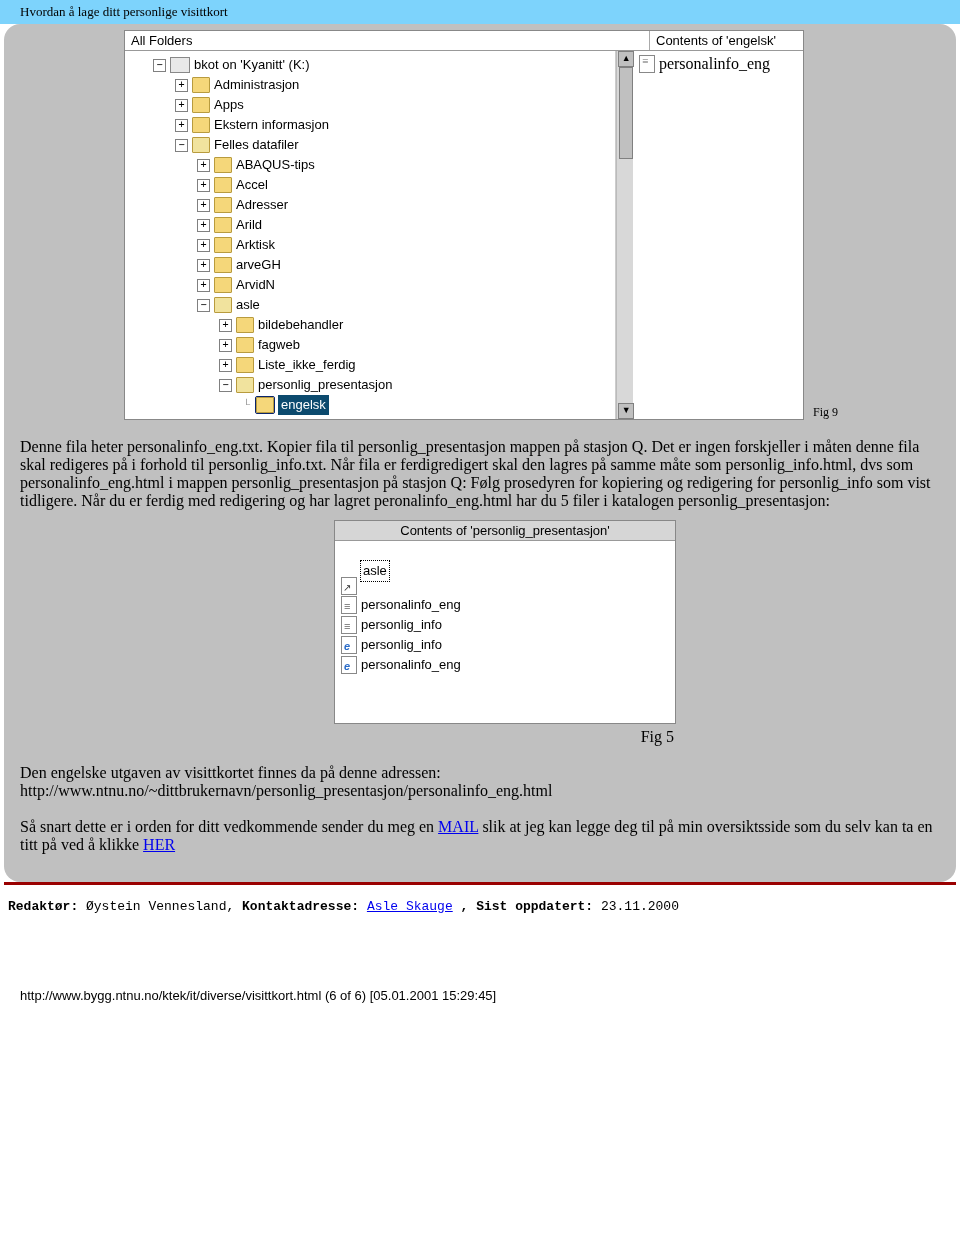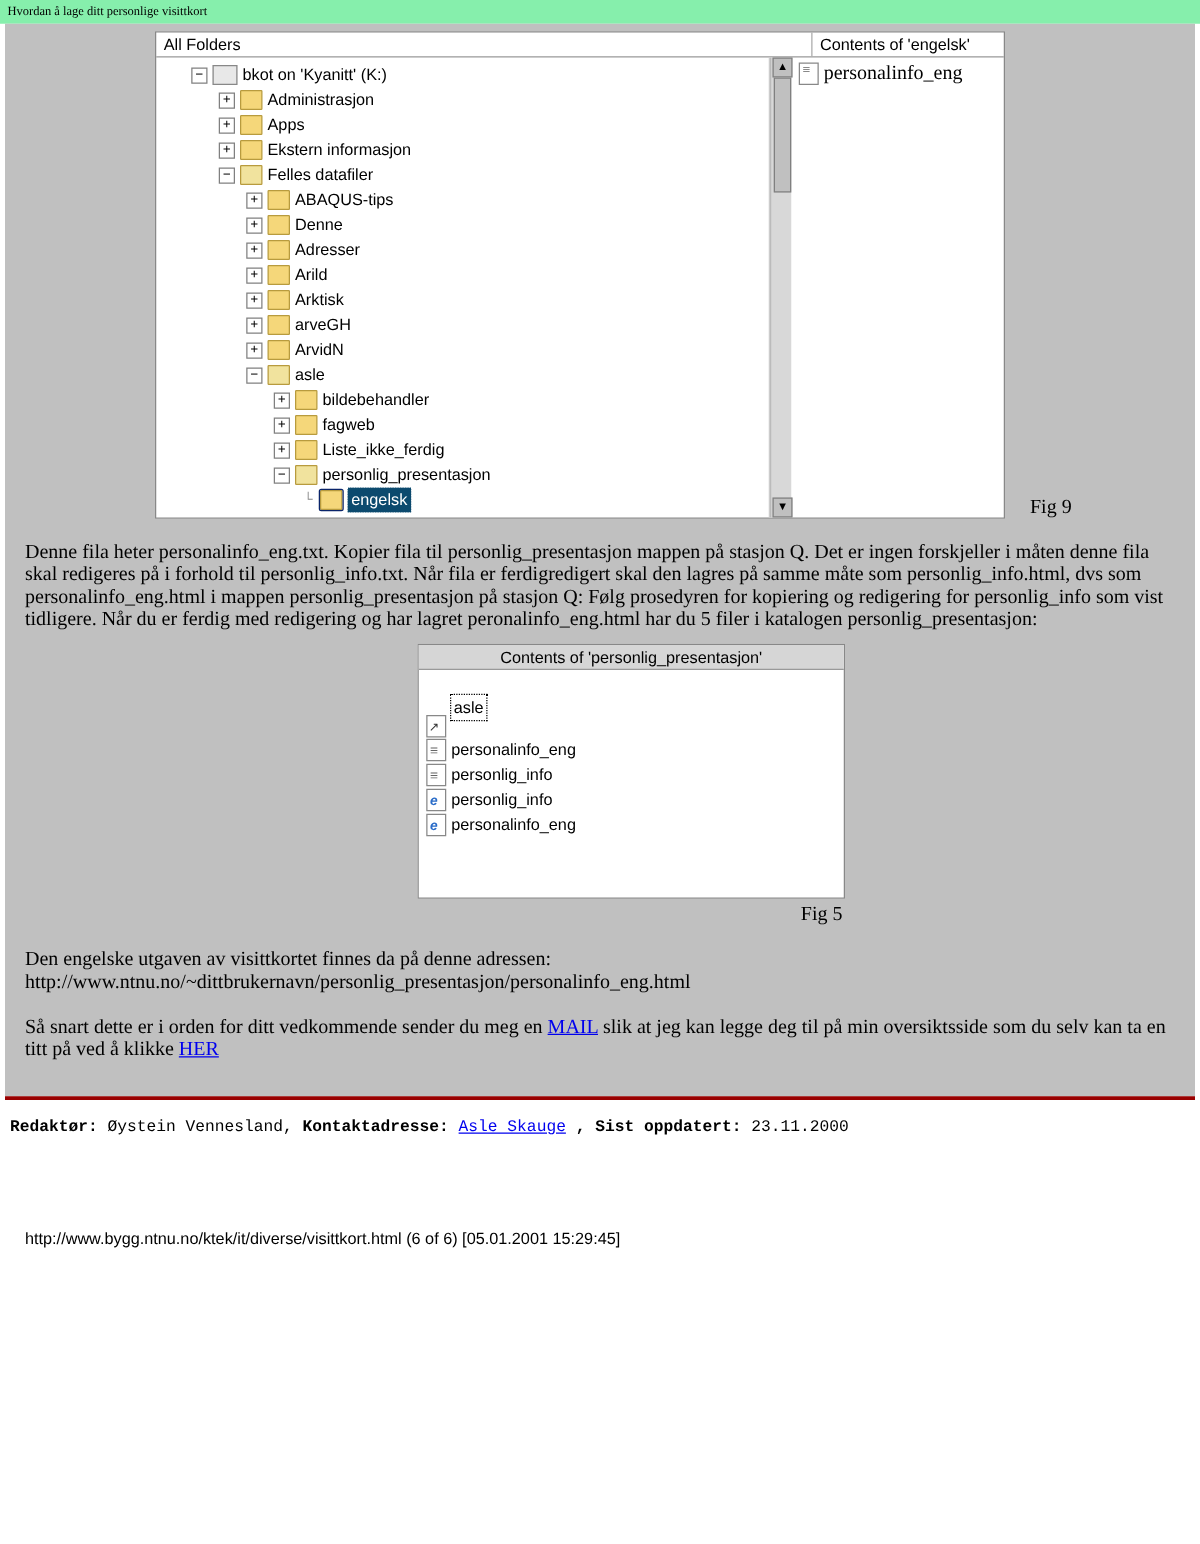--- a/index.html
+++ b/index.html
@@ -4,28 +4,29 @@
 <style>
   body {
     margin: 0;
     padding: 0;
     font-family: "Times New Roman", Times, serif;
     font-size: 16px;
     background: #fff;
     color: #000;
   }
   .page-header {
-    font-size: 10px;
-    padding: 4px 6px;
-    background: #86efac;
+    font-size: 13px;
+    padding: 4px 20px;
+    background: #7dd3fc;
   }
   .gray-box {
     background: #c0c0c0;
     padding: 6px 10px 18px 10px;
     margin: 0 4px;
+    border-radius: 16px;
   }
   .screenshot {
     background: #fff;
     border: 1px solid #888;
     margin-left: 110px;
     width: 680px;
     box-sizing: border-box;
     position: relative;
   }
   .panel-titles {
@@ -142,22 +143,22 @@
   }
   .sel-label {
     background: #0c4a6e;
     color: #fff;
     padding: 0 3px;
     outline: 1px dotted #fff;
   }
   .fig-caption {
     display: inline-block;
     vertical-align: bottom;
-    margin-left: 20px;
-    font-size: 16px;
+    margin-left: 9px;
+    font-size: 12px;
   }
   .fig-row {
     display: flex;
     align-items: flex-end;
   }
   .paragraph {
     margin: 18px 6px 10px 6px;
   }
   .center-block {
     margin-left: 320px;
@@ -257,21 +258,21 @@
                 <span class="expander">+</span>
                 <span class="folder-icon"></span>
                 <span>ABAQUS-tips</span>
               </div>
             <div class="tree-row">
                 <span class="ind"></span>
                 <span class="ind"></span>
                 <span class="ind"></span>
                 <span class="expander">+</span>
                 <span class="folder-icon"></span>
-                <span>Denne</span>
+                <span>Accel</span>
               </div>
             <div class="tree-row">
                 <span class="ind"></span>
                 <span class="ind"></span>
                 <span class="ind"></span>
                 <span class="expander">+</span>
                 <span class="folder-icon"></span>
                 <span>Adresser</span>
               </div>
             <div class="tree-row">

